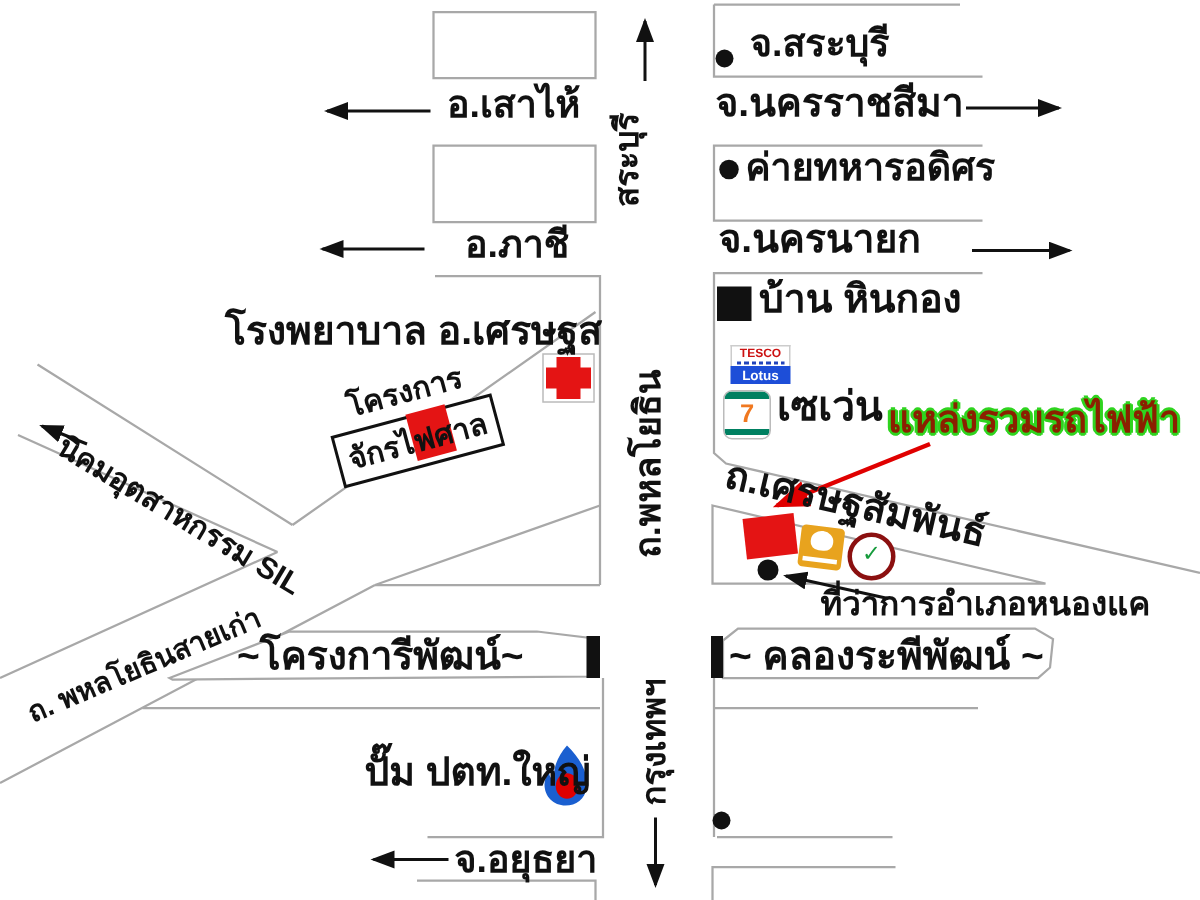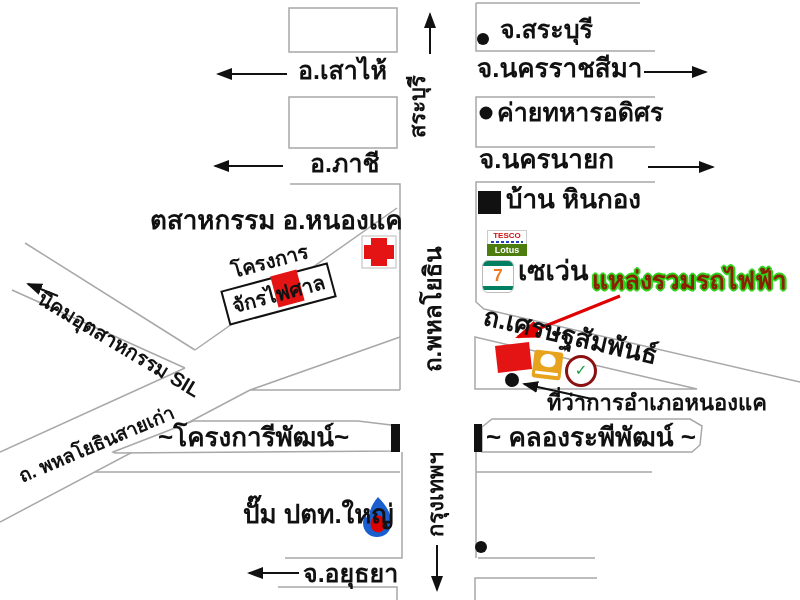--- a/index.html
+++ b/index.html
@@ -15,21 +15,21 @@
   
   .proj{position:absolute;left:212px;top:260px;transform:rotate(-15deg);transform-origin:left top;text-align:center;}
   .proj .l1{font-size:20px;font-weight:bold;color:#111;}
   .proj .l2{position:relative;border:2px solid #111;padding:0 6px;font-size:20px;font-weight:bold;color:#111;background:#fff;}
   .proj .l2 .redblock{position:absolute;left:50px;top:-3px;width:27px;height:32px;background:#e41414;}
   .proj .l2 .txt{position:relative;}
   
   .tesco{position:absolute;left:487px;top:230px;width:40px;height:27px;}
   .tesco .t{background:#fff;border:1px solid #ccc;border-bottom:none;color:#cc1111;font-size:8px;font-weight:bold;text-align:center;line-height:10px;height:13px;}
   .tesco .t .dash{height:2px;margin:0 3px;background:repeating-linear-gradient(90deg,#2244bb 0 3px,#fff 3px 5px);}
-  .tesco .l{background:#4d7c0f;color:#fff;font-size:9px;font-weight:bold;text-align:center;line-height:12px;height:12px;}
+  .tesco .l{background:#1d4ed8;color:#fff;font-size:9px;font-weight:bold;text-align:center;line-height:12px;height:12px;}
   
   .seven{position:absolute;left:482px;top:260px;width:30px;height:31px;background:#fff;border:1px solid #bbb;border-radius:6px;overflow:hidden;text-align:center;}
   .seven .bar{height:5px;background:#008061;}
   .seven .n7{color:#f07820;font-size:17px;font-weight:bold;line-height:20px;}
   .seven .bar2{height:4px;background:#008061;}
   
   .bankY{position:absolute;left:533px;top:351px;width:29px;height:28px;background:#e8a31e;border-radius:3px;transform:rotate(7deg);}
   .bankY .em{position:absolute;left:7px;top:3px;width:15px;height:13px;background:#fff;border-radius:50% 50% 40% 40%;}
   .bankY .tx{position:absolute;left:3px;bottom:4px;width:23px;height:3px;background:#fff;}
   .bankG{position:absolute;left:565px;top:355px;width:26px;height:26px;background:#fff;border:3px solid #8b1010;border-radius:50%;
@@ -104,21 +104,21 @@
     </g>
   </svg>
 
   <div class="lbl" style="left:500px;top:16px;font-size:25px;">จ.สระบุรี</div>
   <div class="lbl" style="left:298px;top:57px;font-size:25px;">อ.เสาไห้</div>
   <div class="lbl" style="left:477px;top:55px;font-size:26px;">จ.นครราชสีมา</div>
   <div class="lbl" style="left:497px;top:99px;font-size:25px;">ค่ายทหารอดิศร</div>
   <div class="lbl" style="left:310px;top:150px;font-size:25px;">อ.ภาชี</div>
   <div class="lbl" style="left:479px;top:146px;font-size:26px;">จ.นครนายก</div>
   <div class="lbl" style="left:506px;top:186px;font-size:26px;">บ้าน หินกอง</div>
-  <div class="lbl" style="left:150px;top:207px;font-size:26px;">ตสาหกรรม อ.หนองแค</div>
+  <div class="lbl" style="left:150px;top:207px;font-size:26px;">โรงพยาบาล อ.เศรษฐส</div>
   <div class="lbl ev" style="left:592px;top:267px;font-size:25px;">แหล่งรวมรถไฟฟ้า</div>
   <div class="lbl" style="left:518px;top:257px;font-size:27px;">เซเว่น</div>
 
   <div class="proj">
     <div class="l1">โครงการ</div>
     <div class="l2">
       <span class="redblock"></span>
       <span class="txt">จักรไฟศาล</span>
     </div>
   </div>

